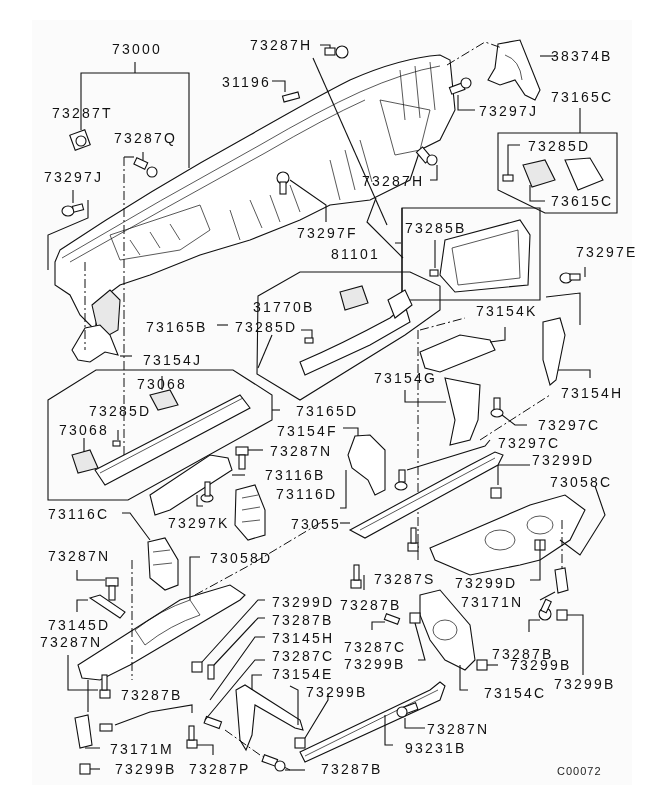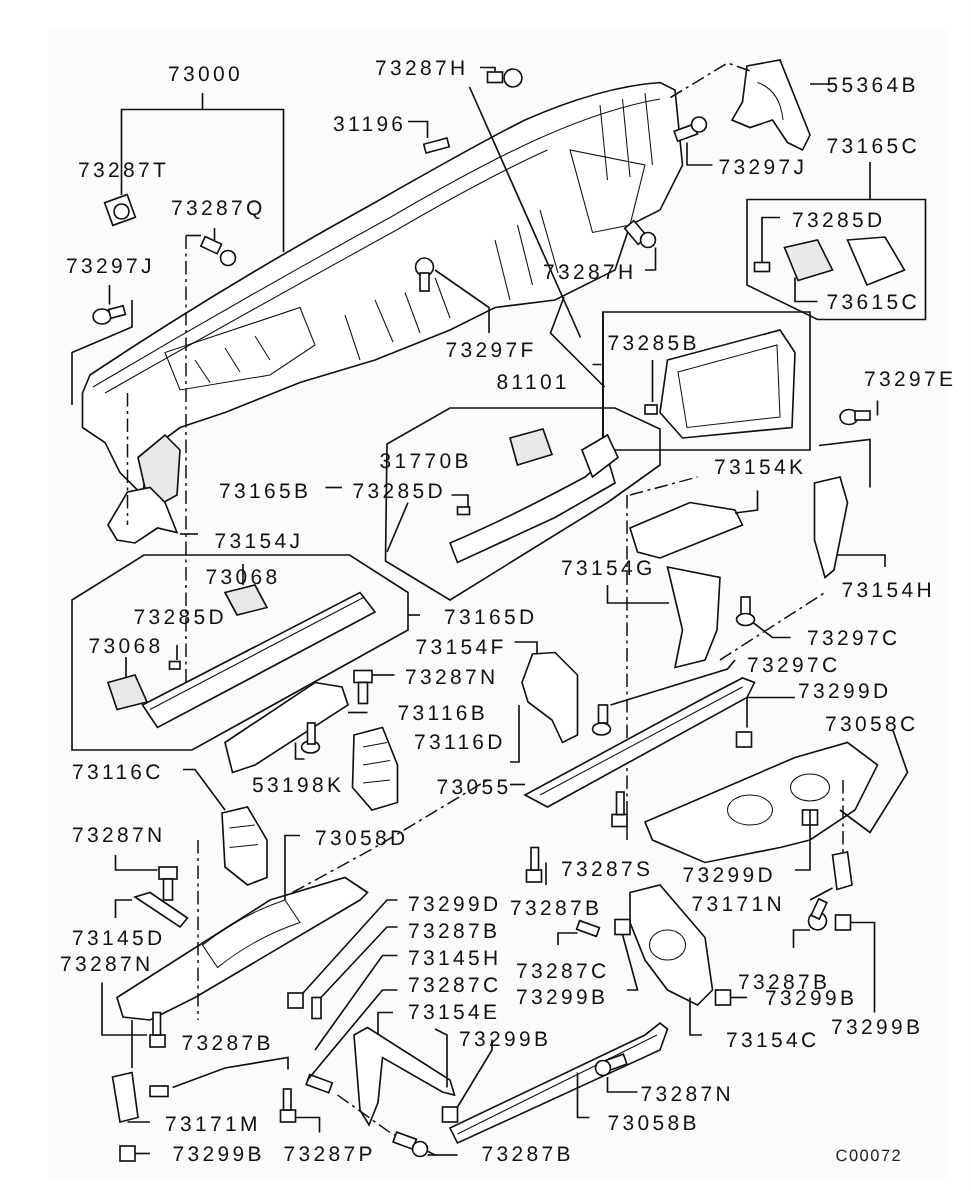--- a/index.html
+++ b/index.html
@@ -358,21 +358,21 @@
   <g>
     <rect class="part" x="403" y="705" width="14" height="7" transform="rotate(-20 410 708)"></rect>
     <circle class="part" cx="402" cy="712" r="5"></circle>
     <path class="ln" d="M405 718 V728 H425"></path>
   </g>
 </svg>
 
 <span class="lbl" style="left:112px;top:42px">73000</span>
 <span class="lbl" style="left:250px;top:38px">73287H</span>
 <span class="lbl" style="left:222px;top:75px">31196</span>
-<span class="lbl" style="left:551px;top:49px">55364B</span>
+<span class="lbl" style="left:551px;top:49px">38374B</span>
 <span class="lbl" style="left:52px;top:106px">73287T</span>
 <span class="lbl" style="left:479px;top:104px">73297J</span>
 <span class="lbl" style="left:551px;top:90px">73165C</span>
 <span class="lbl" style="left:114px;top:131px">73287Q</span>
 <span class="lbl" style="left:528px;top:139px">73285D</span>
 <span class="lbl" style="left:44px;top:170px">73297J</span>
 <span class="lbl" style="left:362px;top:174px">73287H</span>
 <span class="lbl" style="left:551px;top:194px">73615C</span>
 <span class="lbl" style="left:297px;top:226px">73297F</span>
 <span class="lbl" style="left:405px;top:221px">73285B</span>
@@ -390,21 +390,21 @@
 <span class="lbl" style="left:296px;top:404px">73165D</span>
 <span class="lbl" style="left:59px;top:423px">73068</span>
 <span class="lbl" style="left:277px;top:424px">73154F</span>
 <span class="lbl" style="left:538px;top:418px">73297C</span>
 <span class="lbl" style="left:270px;top:444px">73287N</span>
 <span class="lbl" style="left:498px;top:436px">73297C</span>
 <span class="lbl" style="left:265px;top:468px">73116B</span>
 <span class="lbl" style="left:532px;top:453px">73299D</span>
 <span class="lbl" style="left:276px;top:487px">73116D</span>
 <span class="lbl" style="left:550px;top:475px">73058C</span>
-<span class="lbl" style="left:168px;top:516px">53198K</span>
+<span class="lbl" style="left:168px;top:516px">73297K</span>
 <span class="lbl" style="left:48px;top:507px">73116C</span>
 <span class="lbl" style="left:291px;top:517px">73055</span>
 <span class="lbl" style="left:48px;top:549px">73287N</span>
 <span class="lbl" style="left:210px;top:551px">73058D</span>
 <span class="lbl" style="left:374px;top:572px">73287S</span>
 <span class="lbl" style="left:455px;top:576px">73299D</span>
 <span class="lbl" style="left:461px;top:595px">73171N</span>
 <span class="lbl" style="left:272px;top:595px">73299D</span>
 <span class="lbl" style="left:340px;top:598px">73287B</span>
 <span class="lbl" style="left:48px;top:618px">73145D</span>
@@ -415,19 +415,19 @@
 <span class="lbl" style="left:492px;top:647px">73287B</span>
 <span class="lbl" style="left:344px;top:640px">73287C</span>
 <span class="lbl" style="left:344px;top:657px">73299B</span>
 <span class="lbl" style="left:510px;top:658px">73299B</span>
 <span class="lbl" style="left:272px;top:667px">73154E</span>
 <span class="lbl" style="left:306px;top:685px">73299B</span>
 <span class="lbl" style="left:484px;top:686px">73154C</span>
 <span class="lbl" style="left:554px;top:677px">73299B</span>
 <span class="lbl" style="left:121px;top:688px">73287B</span>
 <span class="lbl" style="left:427px;top:722px">73287N</span>
-<span class="lbl" style="left:405px;top:741px">73058B</span>
+<span class="lbl" style="left:405px;top:741px">93231B</span>
 <span class="lbl" style="left:110px;top:742px">73171M</span>
 <span class="lbl" style="left:115px;top:762px">73299B</span>
 <span class="lbl" style="left:189px;top:762px">73287P</span>
 <span class="lbl" style="left:321px;top:762px">73287B</span>
 
 <span class="code" style="left:557px;top:765px">C00072</span>
 
 </body></html>

